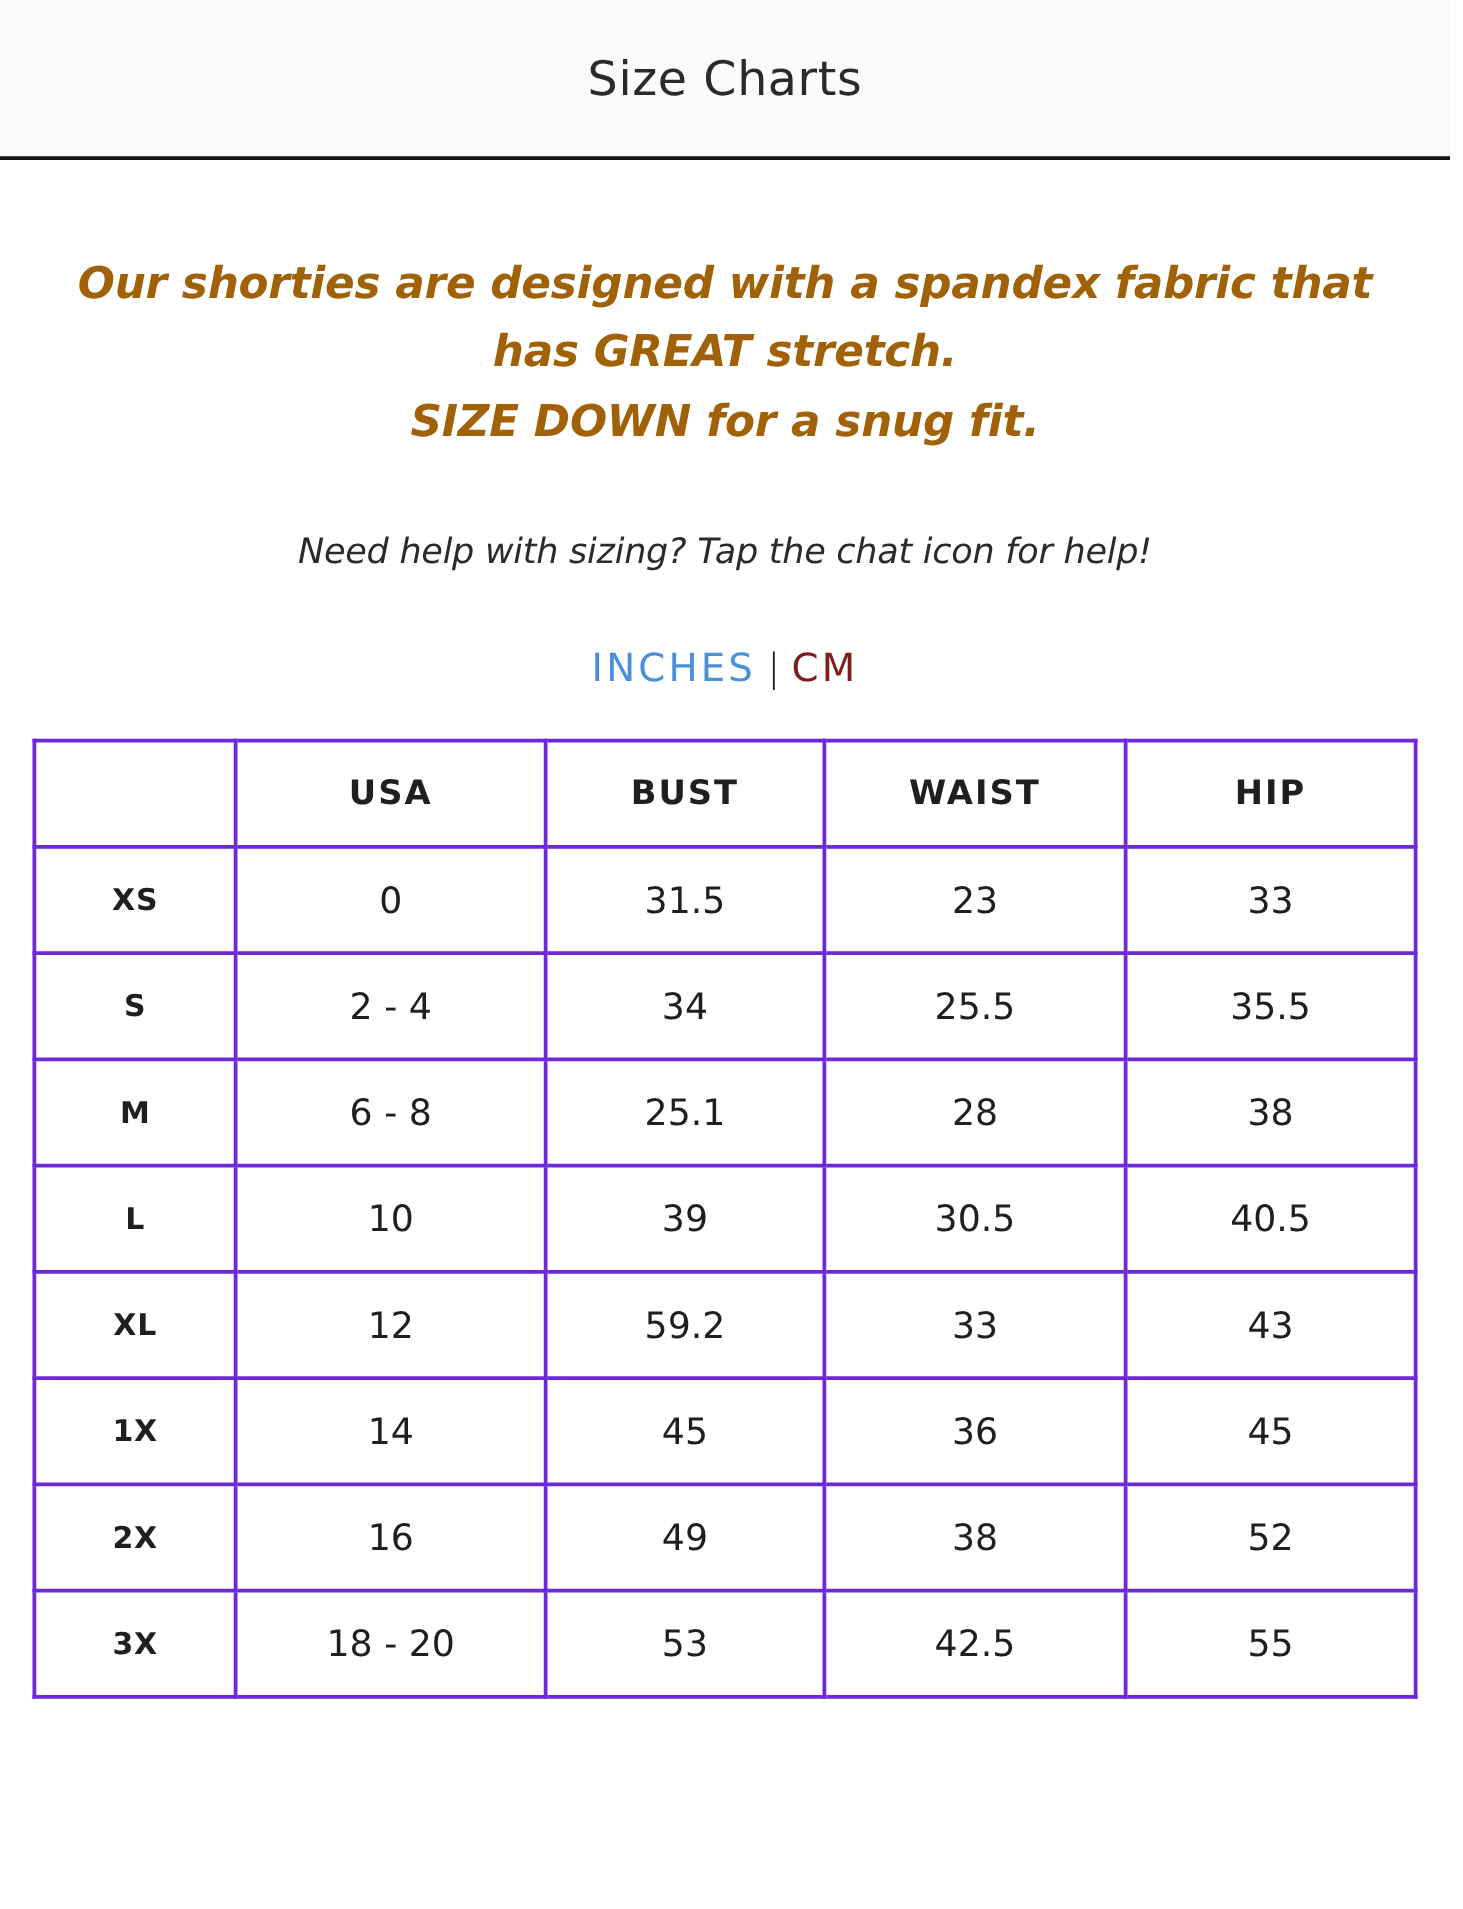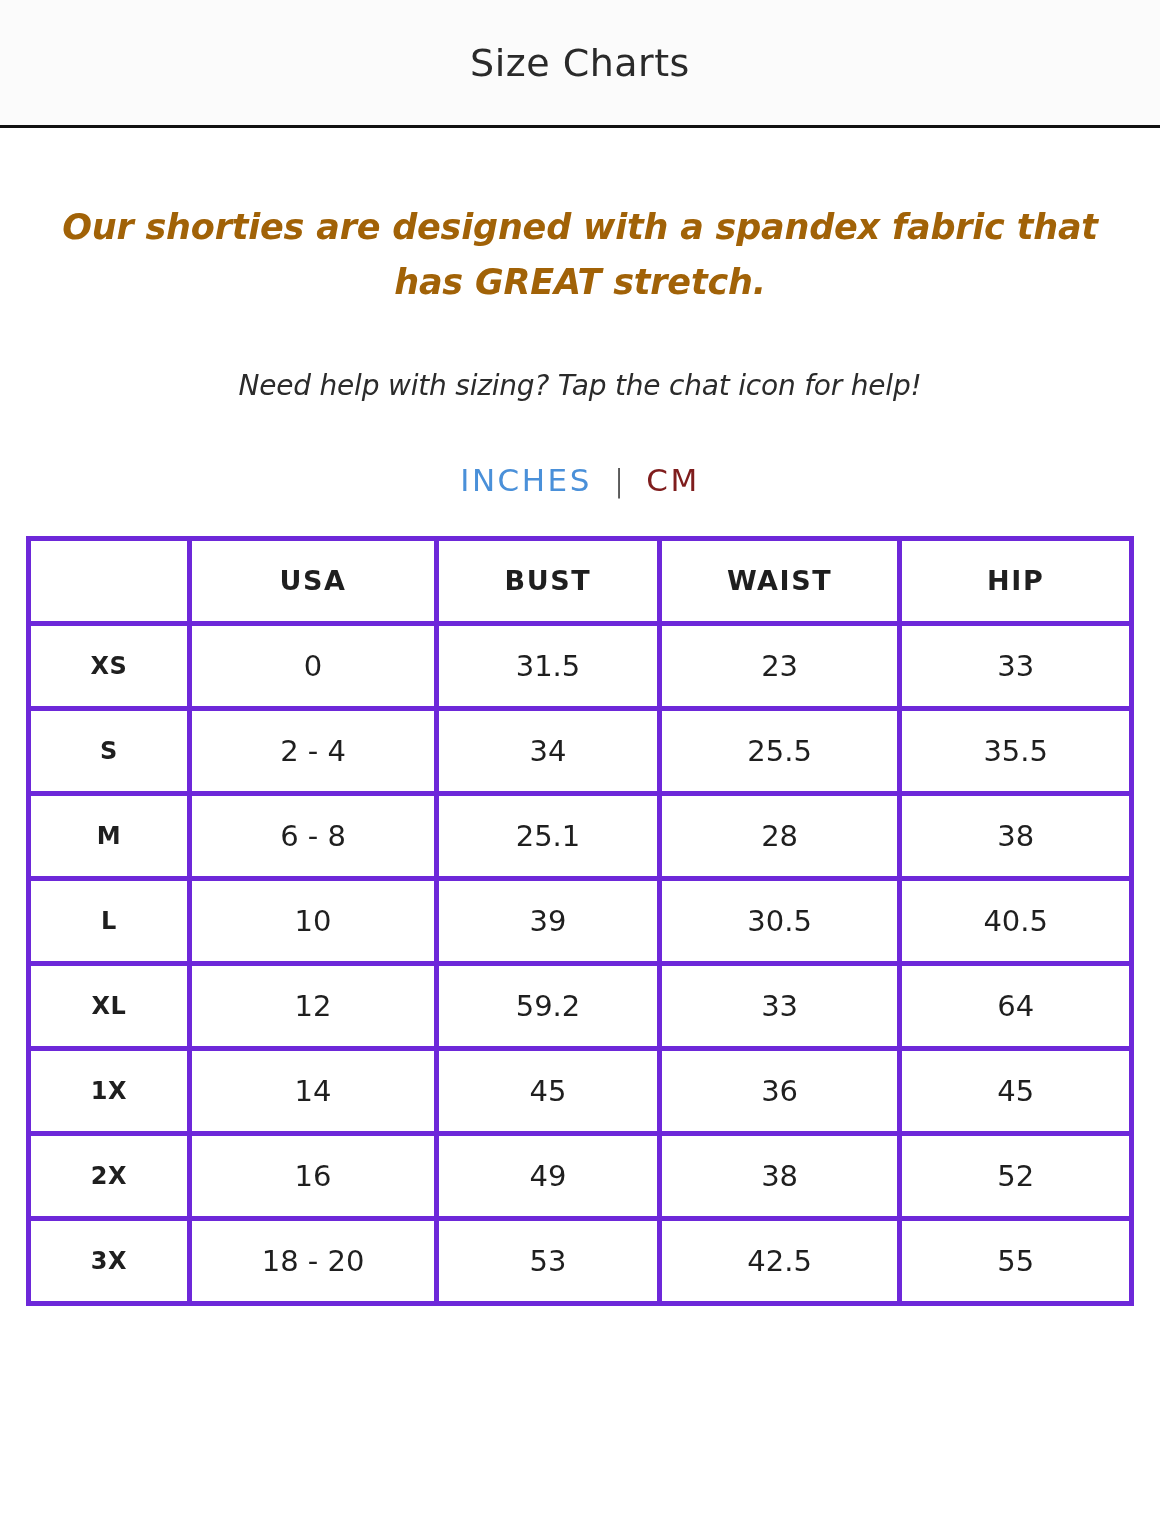--- a/index.html
+++ b/index.html
@@ -66,21 +66,21 @@
     font-weight: 400;
     color: #2b2b2b;
     letter-spacing: -0.2px;
   }
   
   .units {
     margin-top: 60px;
     display: flex;
     align-items: center;
     justify-content: center;
-    gap: 22px;
+    gap: 9px;
   }
   .unit {
     font-size: 31px;
     letter-spacing: 2.5px;
     font-weight: 400;
   }
   .unit.active { color: #4a90d9; }
   .unit.inactive { color: #7f1d1d; }
   .unit-sep {
     font-size: 31px;
@@ -91,21 +91,21 @@
   .table-wrap {
     margin: 38px 26px 0 26px;
   }
   table.size-table {
     width: 100%;
     border-collapse: collapse;
     table-layout: fixed;
   }
   table.size-table th,
   table.size-table td {
-    border: 5px solid #6d28d9;
+    border: 3px solid #6d28d9;
     height: 85px;
     text-align: center;
     vertical-align: middle;
     font-size: 29px;
     font-weight: 400;
     color: #1f1f1f;
   }
   table.size-table thead th {
     font-weight: bold;
     font-size: 27px;
@@ -126,20 +126,21 @@
 <body>
 
 <div class="page">
 
   <div class="header">
     <div class="header-title">Size Charts</div>
   </div>
 
   <div class="intro">
     <div class="intro-line l1">Our shorties are designed with a spandex fabric that has GREAT stretch.</div>
+    <div class="intro-line">SIZE DOWN for a snug fit.</div>
     <div class="helper">Need help with sizing? Tap the chat icon for help!</div>
   </div>
 
   <div class="units">
     <span class="unit active">INCHES</span>
     <span class="unit-sep">|</span>
     <span class="unit inactive">CM</span>
   </div>
 
   <div class="table-wrap">
@@ -187,21 +188,21 @@
           <td>10</td>
           <td>39</td>
           <td>30.5</td>
           <td>40.5</td>
         </tr>
         <tr>
           <td class="row-head">XL</td>
           <td>12</td>
           <td>59.2</td>
           <td>33</td>
-          <td>64</td>
+          <td>43</td>
         </tr>
         <tr>
           <td class="row-head">1X</td>
           <td>14</td>
           <td>45</td>
           <td>36</td>
           <td>45</td>
         </tr>
         <tr>
           <td class="row-head">2X</td>

